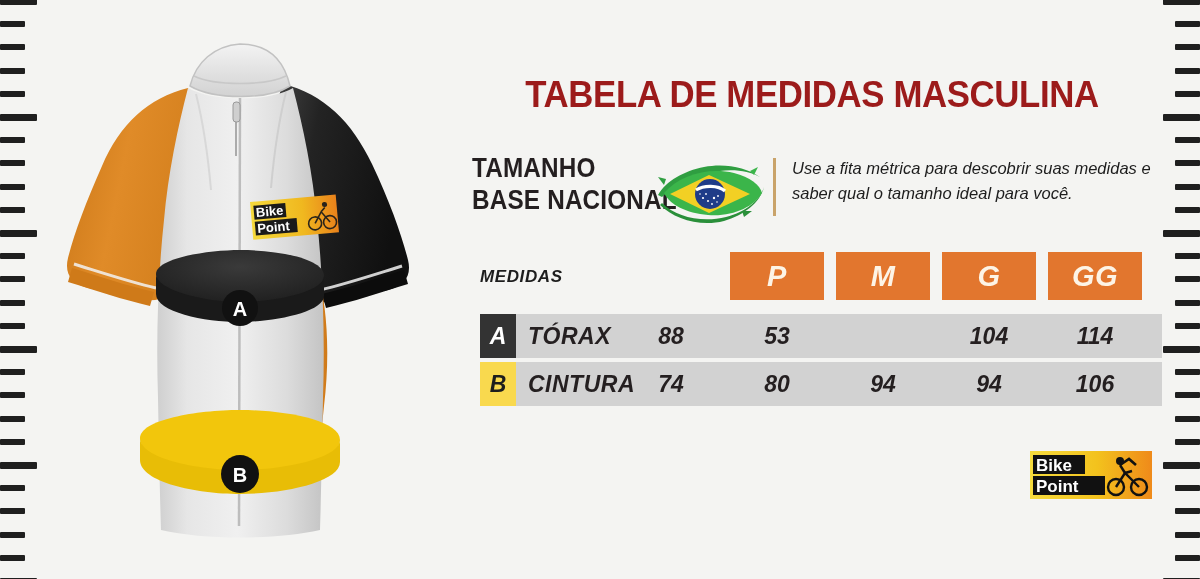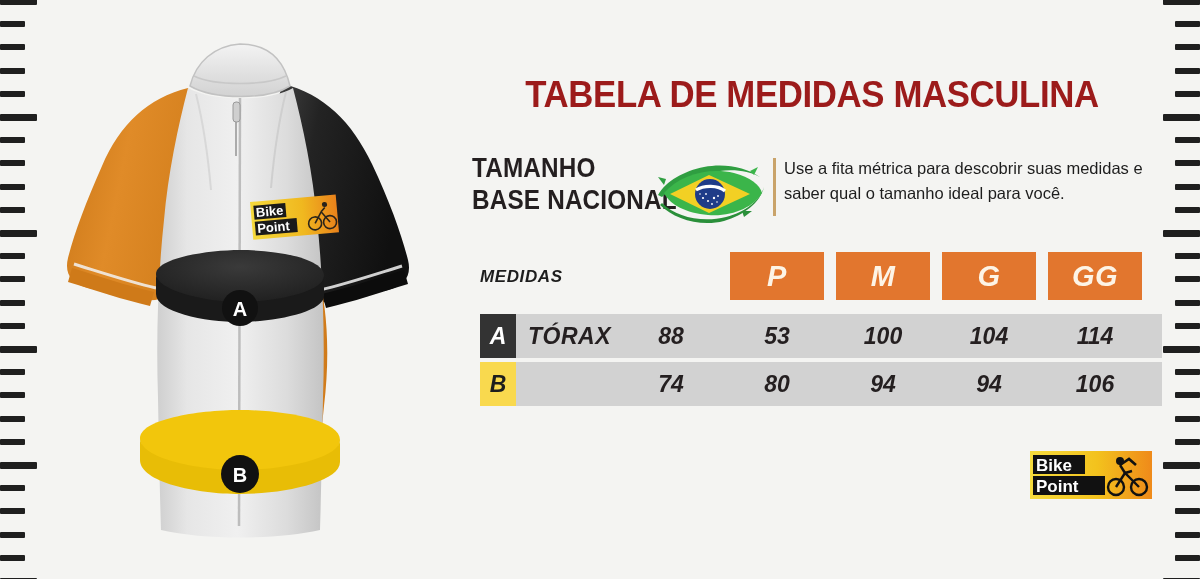--- a/index.html
+++ b/index.html
@@ -103,26 +103,27 @@
   .divider {
     position: absolute;
     left: 301px;
     top: 8px;
     width: 3px;
     height: 58px;
     background: #c9a36a;
   }
   .desc {
     position: absolute;
-    left: 312px;
+    left: 320px;
     top: 6px;
     width: 380px;
     font-size: 16.5px;
     line-height: 25px;
     color: #1d1d1d;
+    font-style: italic;
   }
 
   
   .table {
     position: absolute;
     left: 10px;
     top: 252px;
     width: 690px;
     font-style: italic;
   }
@@ -421,28 +422,28 @@
         <div class="size-box" style="left:470px">G</div>
         <div class="size-box" style="left:576px">GG</div>
       </div>
 
       <div class="trow a">
         <div class="row-bg"></div>
         <div class="badge dark">A</div>
         <div class="rowname">TÓRAX</div>
         <div class="cell" style="left:152px">88</div>
         <div class="cell" style="left:258px">53</div>
-        <div class="cell" style="left:364px">100</div>
         <div class="cell" style="left:470px">104</div>
         <div class="cell" style="left:576px">114</div>
       </div>
 
       <div class="trow b">
         <div class="row-bg"></div>
         <div class="badge yellow">B</div>
+        <div class="rowname">CINTURA</div>
         <div class="cell" style="left:152px">74</div>
         <div class="cell" style="left:258px">80</div>
         <div class="cell" style="left:364px">94</div>
         <div class="cell" style="left:470px">94</div>
         <div class="cell" style="left:576px">106</div>
       </div>
     </div>
   </div>
 
   <svg class="logo" viewBox="0 0 126 56">

